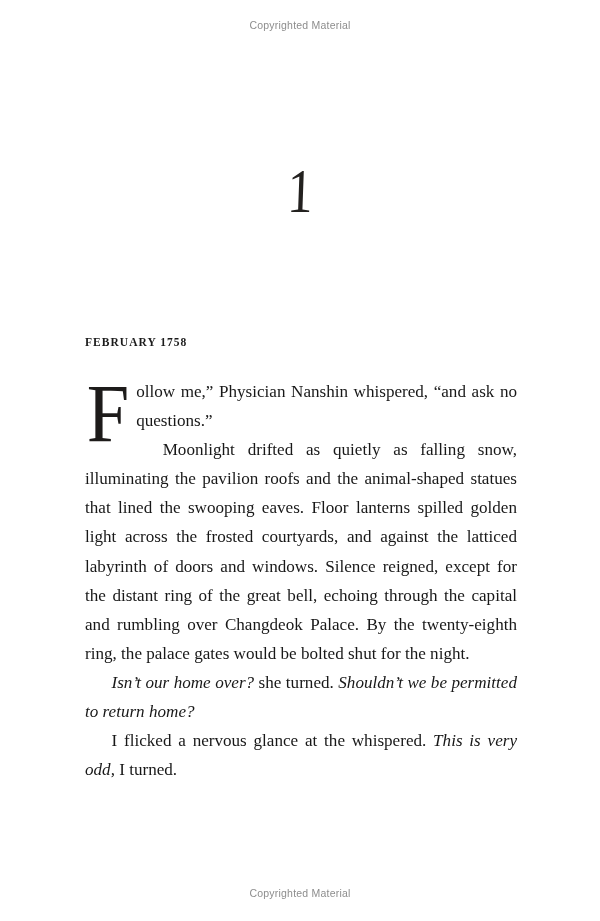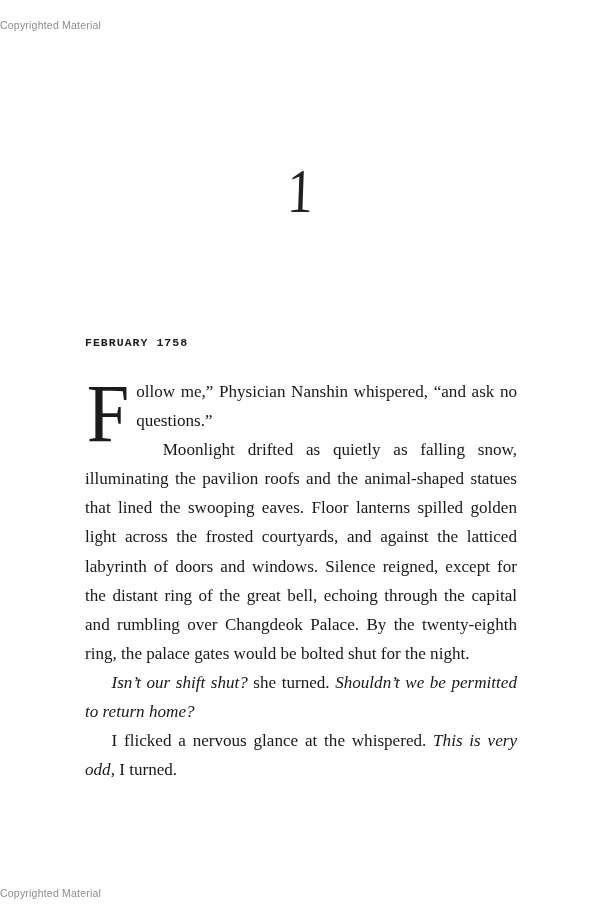--- a/index.html
+++ b/index.html
@@ -13,20 +13,21 @@
     position: relative;
     font-family: "Liberation Serif", serif;
     color: #1a1a1a;
     overflow: hidden;
   }
 
   .watermark {
     position: absolute;
     left: 0;
     width: 100%;
+    text-align: center;
     font-family: "Liberation Sans", sans-serif;
     font-size: 10.5px;
     letter-spacing: 0.02em;
     color: #8d8d8d;
   }
   .watermark-top { top: 19px; }
   .watermark-bottom { bottom: 22px; }
 
   .page {
     position: absolute;
@@ -48,21 +49,21 @@
     color: #23211f;
     line-height: 1;
     letter-spacing: -0.01em;
     transform: scaleX(0.82) skewX(-2.5deg);
   }
 
   .date-line {
     position: absolute;
     top: 336px;
     left: 85px;
-    font-family: Liberation Mono, monospace;
+    font-family: Liberation Serif, serif;
     font-size: 11.5px;
     font-weight: bold;
     letter-spacing: 0.09em;
     color: #1b1b1b;
   }
 
   .body-text {
     position: absolute;
     top: 377px;
     left: 85px;
@@ -109,21 +110,21 @@
 
   <div class="date-line">FEBRUARY 1758</div>
 
   <div class="body-text">
 
     <p class="first"><span class="dropcap">F</span><span>ollow me,” Physician Nanshin whispered, “and ask no questions.”</span></p>
 
     <p><span>Moonlight drifted as quietly as falling snow, illuminating the pavilion roofs and the animal-shaped statues that lined the swooping eaves. Floor lanterns spilled golden light across the frosted courtyards, and against the latticed labyrinth of doors and windows. Silence reigned, except for the distant ring of the great bell, echoing through the capital and rumbling over Changdeok Palace. By the twenty-eighth ring, the palace gates would be bolted shut for the night.</span></p>
 
 
-    <p><em>Isn’t our shift shut?</em><span> she turned. </span><em>Shouldn’t we be permitted to return home?</em></p>
+    <p><em>Isn’t our home over?</em><span> she turned. </span><em>Shouldn’t we be permitted to return home?</em></p>
 
     <p><span>I flicked a nervous glance at the whispered. </span><em>This is very odd,</em><span> I turned.</span></p>
 
   </div>
 
   <div class="watermark watermark-bottom">Copyrighted Material</div>
 
 </div>
 
 </body></html>

